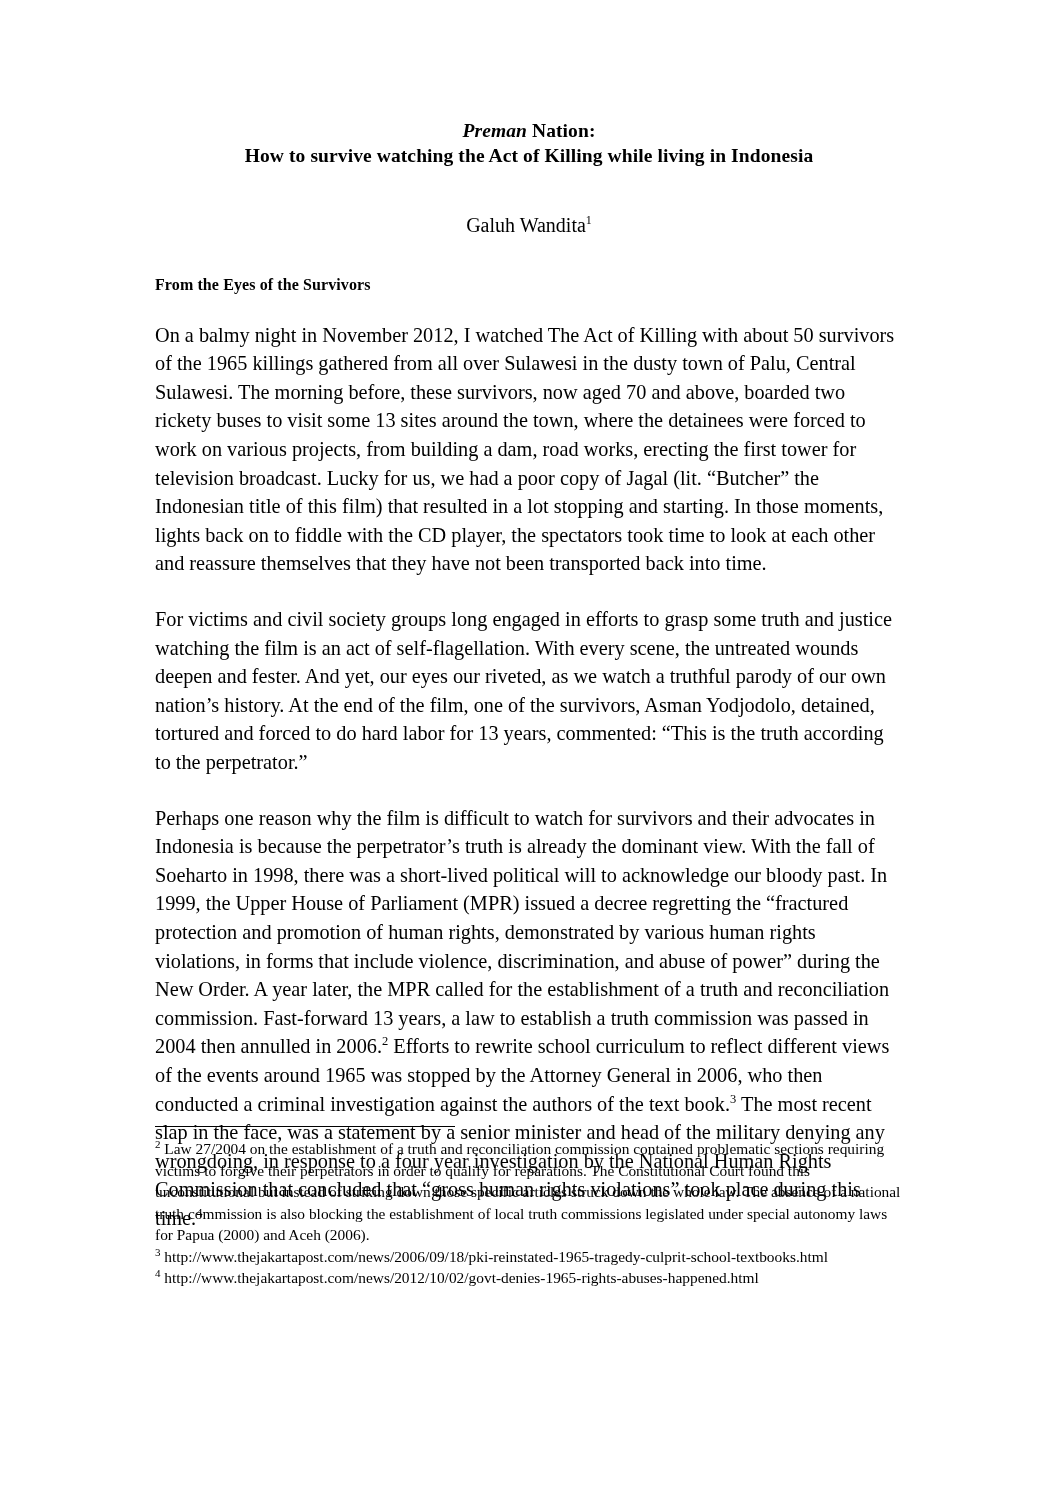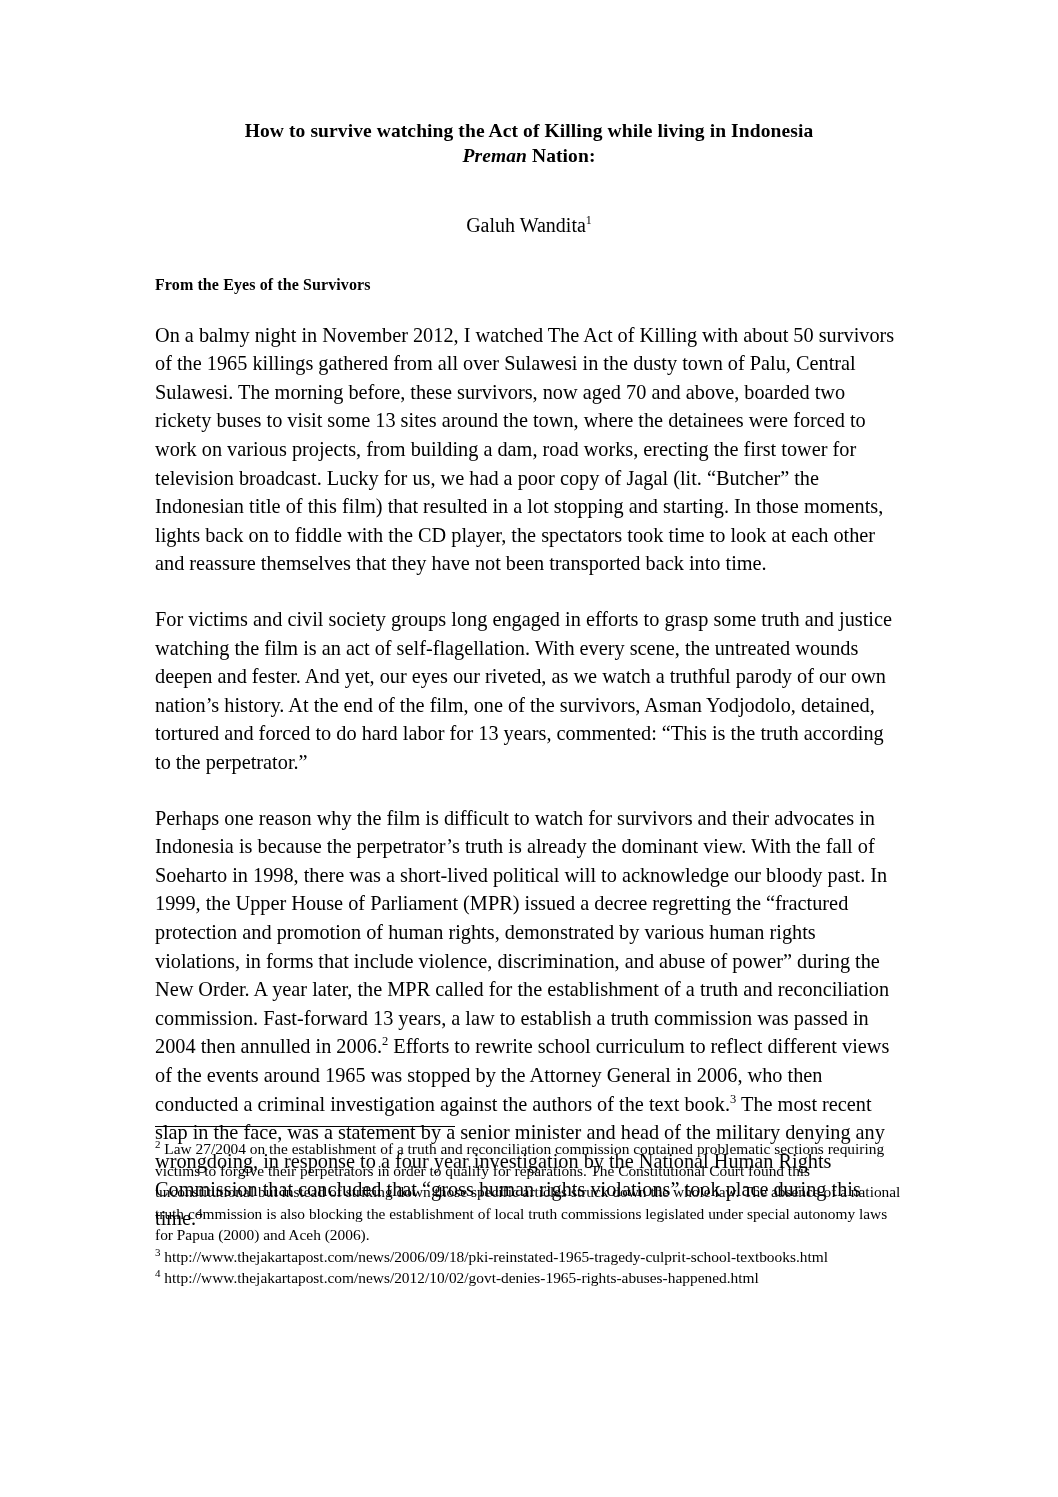--- a/index.html
+++ b/index.html
@@ -90,24 +90,24 @@
   }
 </style>
 </head>
 <body>
 
 <div class="page">
 
   <div class="content">
 
     <div class="title-block">
-      <div>How to survive watching the Act of Killing while living in Indonesia</div>
       <div>
         <span class="ital">Preman</span><span> Nation:</span>
       </div>
+      <div>How to survive watching the Act of Killing while living in Indonesia</div>
     </div>
 
     <div class="byline">
       <span>Galuh Wandita</span><sup>1</sup>
     </div>
 
     <div class="section-head">From the Eyes of the Survivors</div>
 
     <p class="body" id="p1"><span>On a balmy night in November 2012, I watched The Act of Killing with about 50 survivors of the 1965 killings gathered from all over Sulawesi in the dusty town of Palu, Central Sulawesi.  The morning before, these survivors, now aged 70 and above, boarded two rickety buses to visit some 13 sites around the town, where the detainees were forced to work on various projects, from building a dam, road works, erecting the first tower for television broadcast. Lucky for us, we had a poor copy of </span><span class="i">Jagal</span><span> (lit. “Butcher” the Indonesian title of this film) that resulted in a lot stopping and starting. In those moments, lights back on to fiddle with the CD player, the spectators took time to look at each other and reassure themselves that they have not been transported back into time.</span></p>
     <p class="body" id="p2"><span>For victims and civil society groups long engaged in efforts to grasp some truth and justice watching the film is an act of self-flagellation. With every scene, the untreated wounds deepen and fester. And yet, our eyes our riveted, as we watch a truthful parody of our own nation’s history. At the end of the film, one of the survivors, Asman Yodjodolo, detained, tortured and forced to do hard labor for 13 years, commented:  </span><span class="i">“This is the truth according to the perpetrator.”</span></p>

